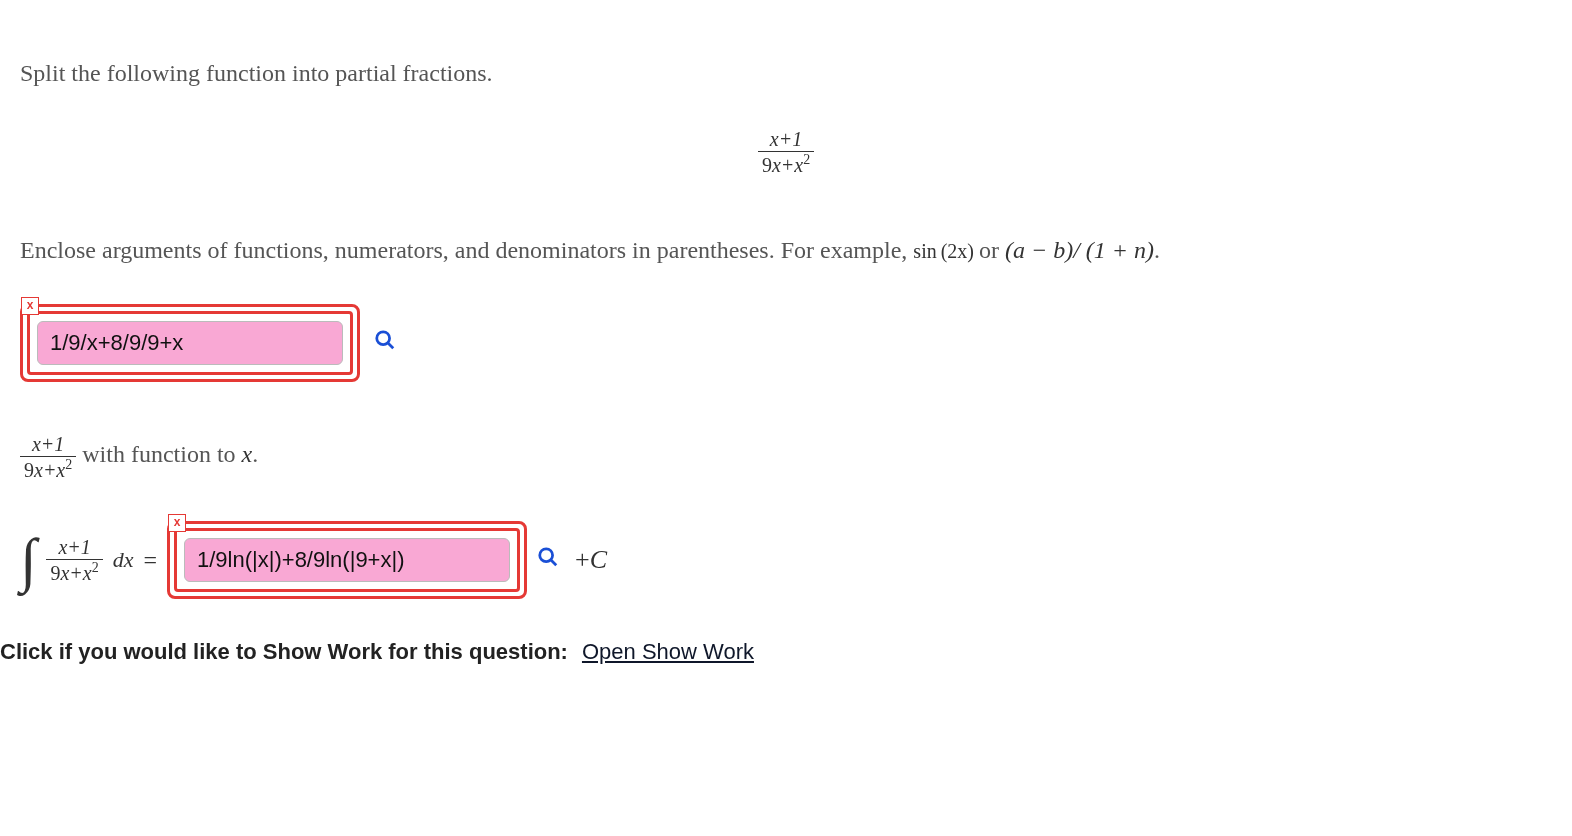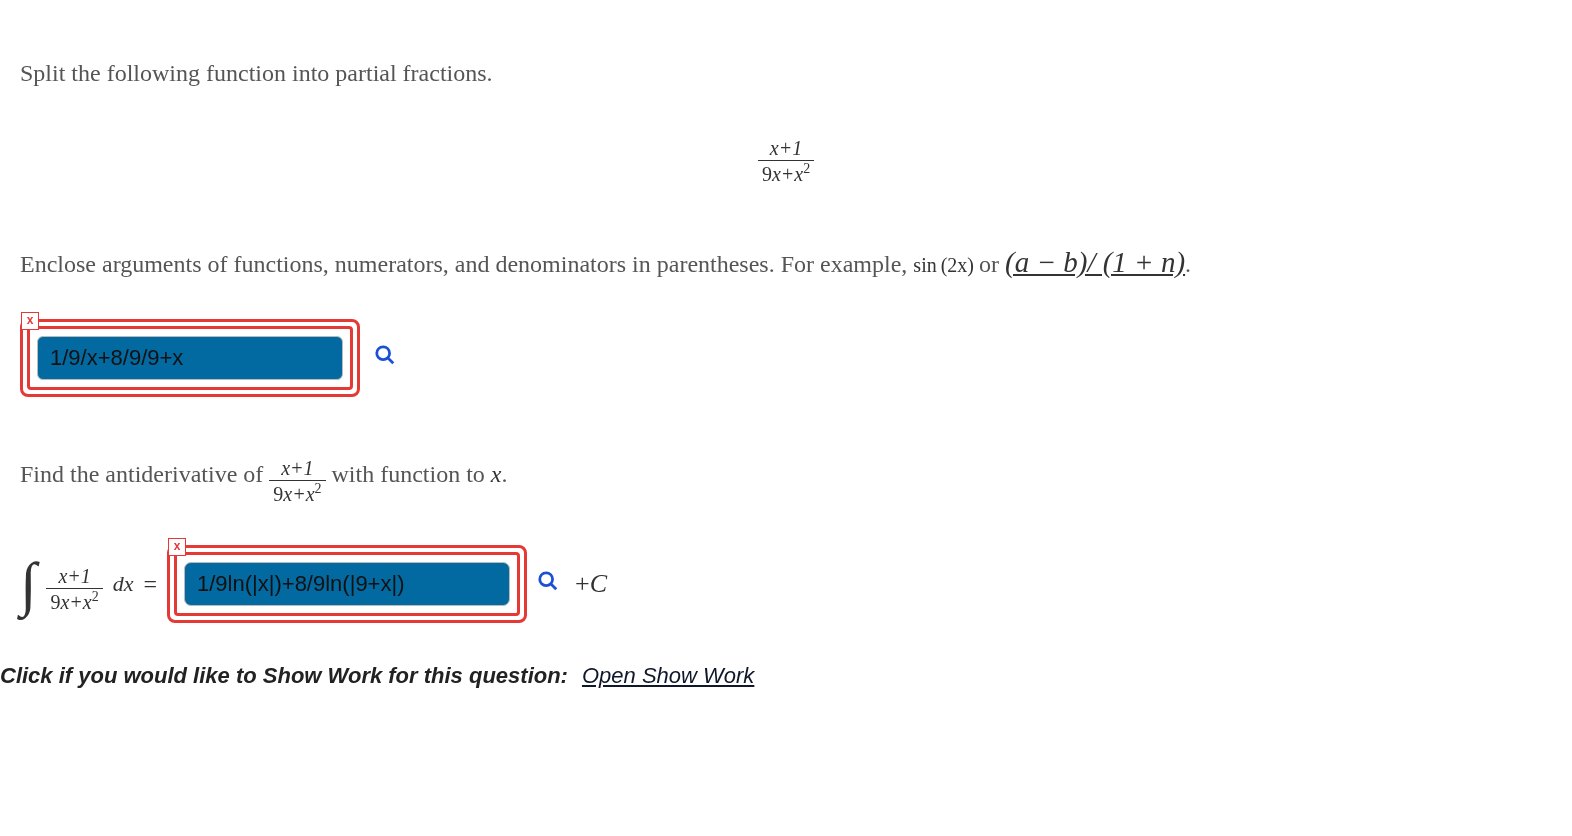--- a/index.html
+++ b/index.html
@@ -21,21 +21,20 @@
     font-style: italic;
     color:#333;
   }
   .frac {
     display: inline-block;
     text-align: center;
     vertical-align: middle;
     font-style: italic;
     color:#333;
     font-size:20px;
-    margin-top:9px;
   }
   .frac .num {
     display: block;
     padding: 0 4px;
     border-bottom: 1px solid #333;
     line-height:1.2;
   }
   .frac .den {
     display: block;
     padding: 0 4px;
@@ -60,28 +59,28 @@
     border:3px solid #e53935;
     border-radius:4px;
     pointer-events:none;
   }
   .answer-input {
     position: relative;
     z-index:1;
     font-family: Verdana, Arial, sans-serif;
     font-size: 22px;
     color:#111;
-    background:#0369a1;
+    background:#f9a8d4;
     border:1px solid #bbb;
     border-radius:6px;
     padding: 8px 12px;
     width: 280px;
     outline:none;
   }
-  .answer-input.wide { width: 300px; border-radius: 7px; }
+  .answer-input.wide { width: 300px; }
 
   .x-badge {
     position:absolute;
     top:-10px;
     left:-2px;
     width:16px;
     height:16px;
     border:1.5px solid #e53935;
     background:#fff;
     color:#e53935;
@@ -124,21 +123,20 @@
   .plusc { font-style: italic; color:#333; font-size:26px; margin-left:6px;}
 
   .showwork-line {
     display:flex;
     align-items:center;
     gap:14px;
     font-family: Verdana, Arial, sans-serif;
     font-size:22px;
     margin-top:20px;
     margin-left:-20px;
-    font-style:italic;
   }
   .showwork-bold {
     font-weight:bold;
     color:#222;
   }
   .showwork-link {
     color:#0f172a;
     text-decoration: underline;
     cursor:pointer;
   }
@@ -155,38 +153,37 @@
     <span class="den"><span class="math-no-italic">9</span><span>x+x</span><sup>2</sup></span>
   </span>
 </div>
 
 <div class="instruction">
   <span>Enclose arguments of functions, numerators, and denominators in parentheses. For example, </span>
   <span class="math" style="font-size:20px;">
     <span style="font-style:normal;">sin (2x)</span>
   </span>
   <span> or </span>
-  <span class="math" style="font-size:29px;text-decoration:underline;">(a − b)/ (1 + n)</span><span>.</span>
+  <span class="math" style="font-size:24px;">(a − b)/ (1 + n)</span><span>.</span>
 </div>
 
 <div class="answer-row">
   <div class="answer-wrap">
     <div class="x-badge">x</div>
     <input class="answer-input" value="1/9/x+8/9/9+x" style="">
   </div>
   <span>
     <svg class="search-icon" viewBox="0 0 24 24" fill="none" stroke="currentColor" stroke-width="3">
       <circle cx="10" cy="10" r="7"></circle>
       <line x1="15" y1="15" x2="21" y2="21"></line>
     </svg>
   </span>
 </div>
 
 <div class="instruction">
-  <span>Find the antiderivative of </span>
   <span class="frac">
     <span class="num"><span>x+1</span></span>
     <span class="den"><span class="math-no-italic">9</span><span>x+x</span><sup>2</sup></span>
   </span>
   <span> with function to </span><span class="math">x</span><span>.</span>
 </div>
 
 <div class="integral-row">
   <span class="integral-sign">∫</span>
   <span class="frac">

